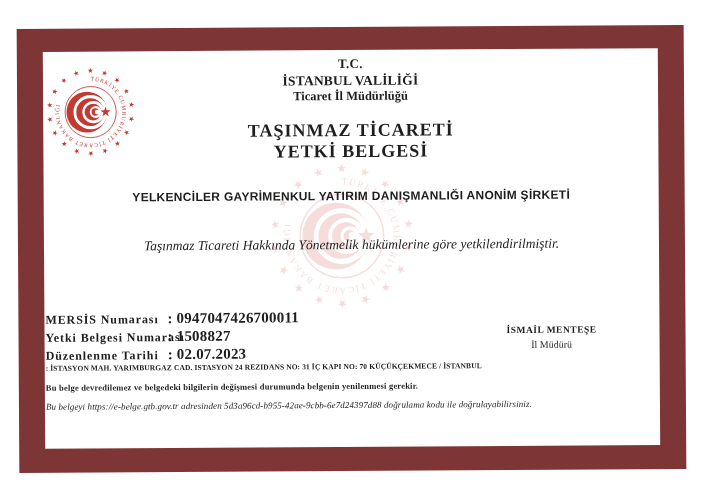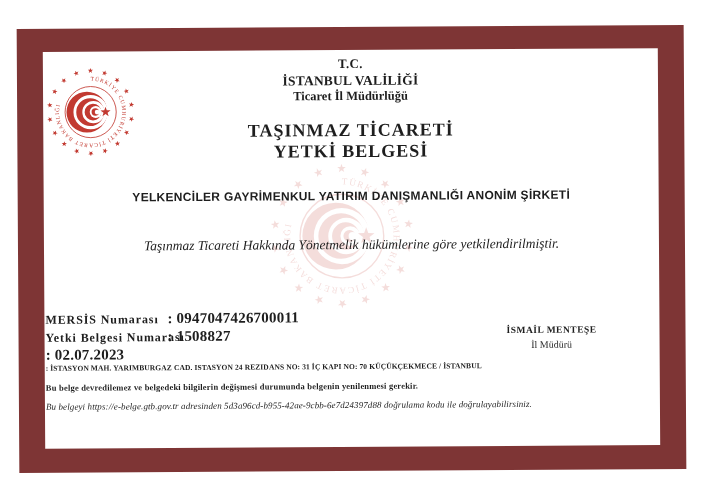--- a/index.html
+++ b/index.html
@@ -115,20 +115,21 @@
 
     <div class="field-row row1">
       <span class="f-label">MERSİS Numarası</span>
       <span class="f-value">: 0947047426700011</span>
     </div>
     <div class="field-row row2">
       <span class="f-label">Yetki Belgesi Numarası</span>
       <span class="f-value">: 1508827</span>
     </div>
     <div class="field-row row3">
+      <span class="f-label">Düzenlenme Tarihi</span>
       <span class="f-value">: 02.07.2023</span>
     </div>
     <div class="field-row row4">
       <span class="f-value">: İSTASYON MAH. YARIMBURGAZ CAD. ISTASYON 24 REZIDANS NO: 31 İÇ KAPI NO: 70 KÜÇÜKÇEKMECE / İSTANBUL</span>
     </div>
 
     <div class="signature">
       <div class="sig-name">İSMAİL MENTEŞE</div>
       <div class="sig-title">İl Müdürü</div>
     </div>

